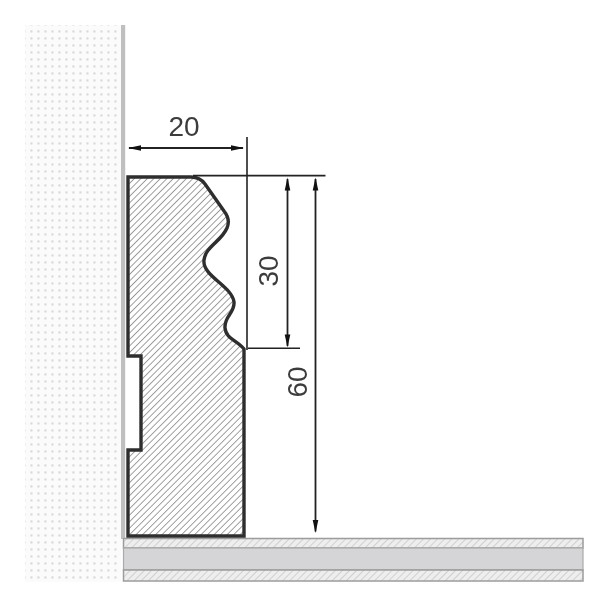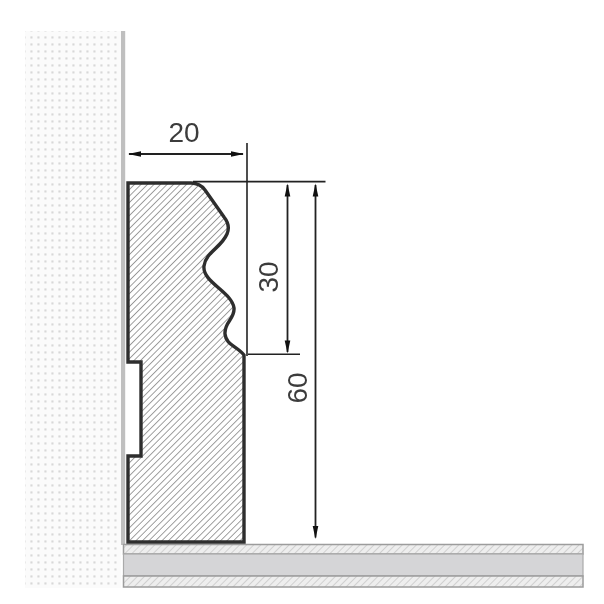--- a/index.html
+++ b/index.html
@@ -1,16 +1,16 @@
 <!DOCTYPE html>
 <html><head>
 <meta charset="utf-8">
 <style>
   html,body{margin:0;padding:0;background:#ffffff;width:604px;height:604px;overflow:hidden;}
-  .stage{position:relative;width:604px;height:540px;background:#ffffff;margin-top:6px;}
+  .stage{position:relative;width:604px;height:540px;background:#ffffff;}
   svg{display:block;}
   .dim-line{stroke:#222222;stroke-width:1.8;fill:none;}
   .ext-line{stroke:#222222;stroke-width:1.6;fill:none;}
   .arrowhead{fill:#111111;stroke:none;}
   .dim-text{font-family:"Liberation Sans", sans-serif;font-size:28px;fill:#3c3c3c;}
   .profile-outline{stroke:#2e2e2e;stroke-width:3.4;stroke-linejoin:miter;}
   .wall-stripe{fill:#bfbfbf;}
   .floor-strip{stroke:#9c9c9c;stroke-width:1.5;}
   .floor-core{fill:#d5d5d7;stroke:#aaaaaa;stroke-width:1.2;}
 </style>

